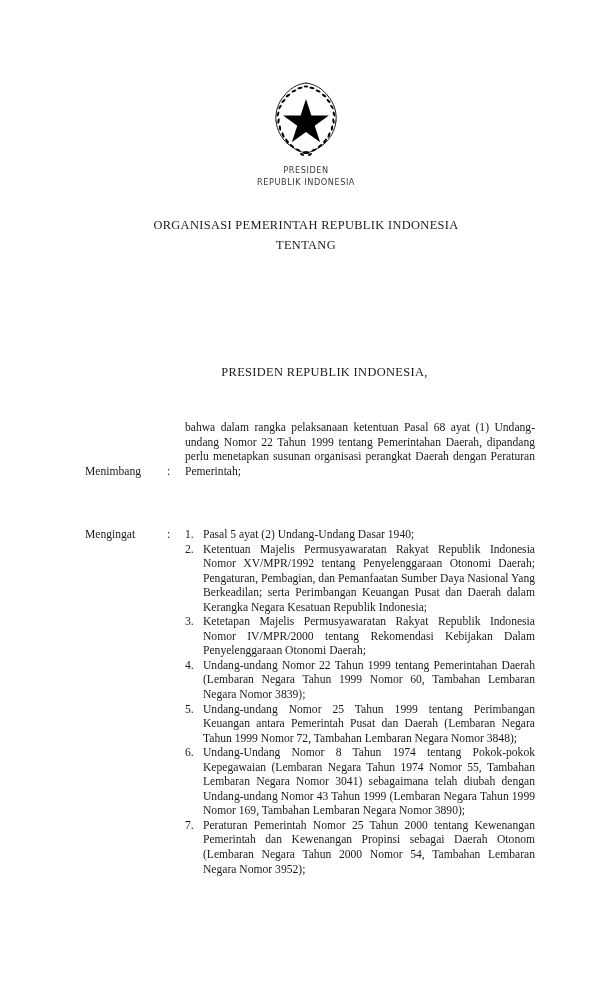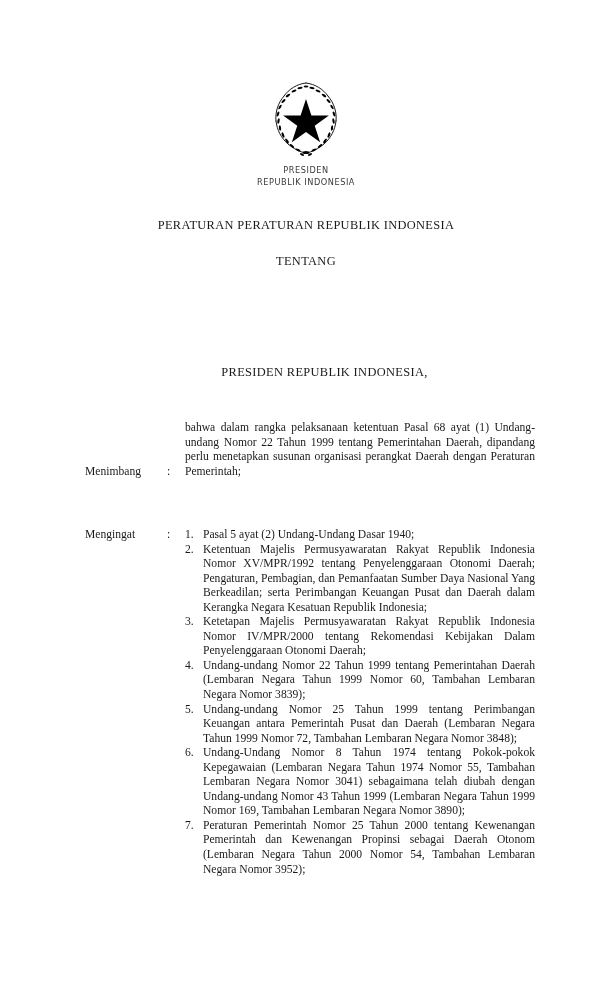--- a/index.html
+++ b/index.html
@@ -54,21 +54,21 @@
     text-align:center;
   }
   .title-line {
     font-family:"Liberation Serif", serif;
     font-size:12.4px;
     letter-spacing:0.35px;
     color:#1a1a1a;
     line-height:14px;
   }
   .title-line.gap-1 { margin-top:22px; }
-  .title-line.gap-2 { margin-top:22px; }
+  .title-line.gap-2 { margin-top:6px; }
   .title-line.gap-3 { margin-top:22px; }
 
   
   .enactor {
     position:absolute;
     top:365px;
     left:0;
     width:612px;
     text-align:center;
     font-family:"Liberation Serif", serif;
@@ -207,21 +207,21 @@
       </g>
     </svg>
 
     <div class="emblem-caption">
       <div>PRESIDEN</div>
       <div>REPUBLIK INDONESIA</div>
     </div>
   </div>
 
   <div class="title-block">
-    <div class="title-line">PERATURAN PERATURAN REPUBLIK INDONESIA</div>
+    <div class="title-line">ORGANISASI PEMERINTAH REPUBLIK INDONESIA</div>
     <div class="title-line gap-2">TENTANG</div>
   </div>
 
   <div class="enactor">PRESIDEN REPUBLIK INDONESIA,</div>
 
   <div class="clause" id="clause-menimbang">
     <div class="clause-label">Menimbang</div>
     <div class="clause-colon">:</div>
     <div class="clause-body">bahwa dalam rangka pelaksanaan ketentuan Pasal 68 ayat (1) Undang-undang Nomor 22 Tahun 1999 tentang Pemerintahan Daerah, dipandang perlu menetapkan susunan organisasi perangkat Daerah dengan Peraturan Pemerintah;</div>
   </div>

